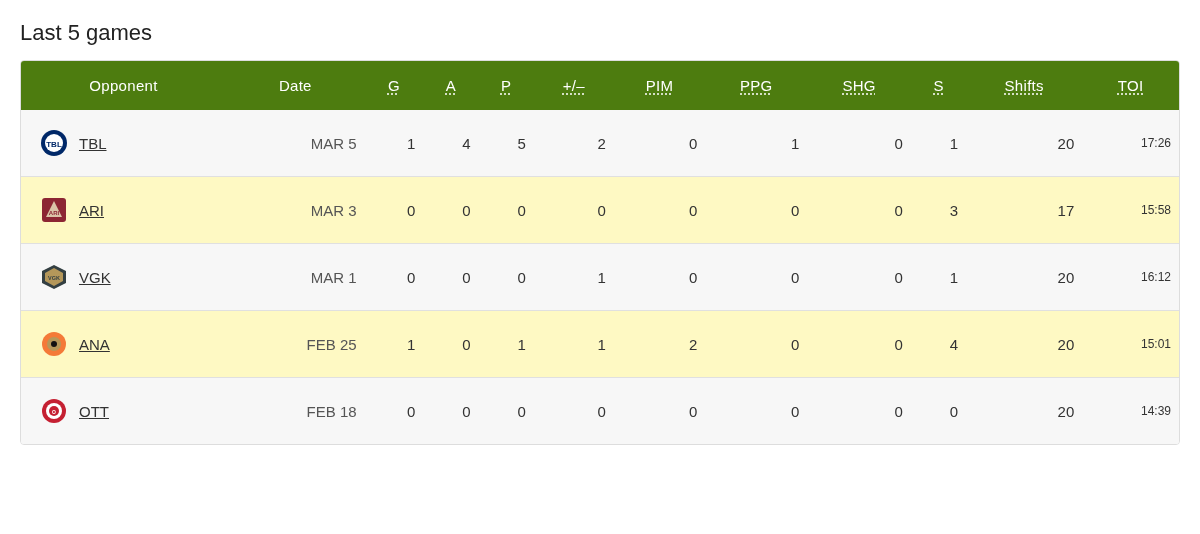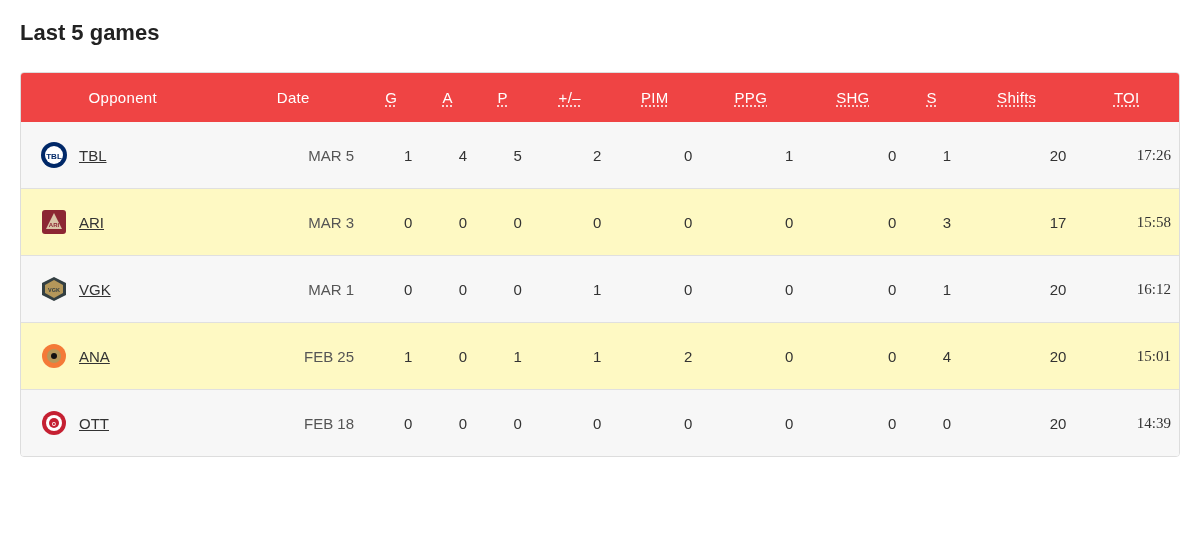--- a/index.html
+++ b/index.html
@@ -4,36 +4,36 @@
   <style>
     * { box-sizing: border-box; margin: 0; padding: 0; }
     body {
       font-family: Arial, sans-serif;
       background: #fff;
       padding: 20px;
       color: #333;
     }
     .section-title {
       font-size: 22px;
-      font-weight: bold;
-      margin-bottom: 26px;
+      font-weight: normal;
+      margin-bottom: 14px;
       color: #222;
     }
     .table-wrapper {
       border: 1px solid #ddd;
       border-radius: 4px;
       overflow: hidden;
     }
     table {
       width: 100%;
       border-collapse: collapse;
       font-size: 15px;
     }
     thead tr {
-      background: #ef4444;
+      background: #4d7c0f;
       color: #fff;
     }
     thead th {
       padding: 16px 8px;
       text-align: center;
       font-weight: 500;
       letter-spacing: 0.02em;
       white-space: nowrap;
     }
     thead th.opponent-col {
@@ -79,22 +79,22 @@
       flex-shrink: 0;
     }
     .team-abbr {
       font-weight: 500;
       font-size: 15px;
     }
     .date-cell {
       color: #555;
     }
     .toi-cell {
-      font-family: Liberation Serif, serif;
-      font-size: 15px;
+      font-family: Liberation Sans, sans-serif;
+      font-size: 12px;
     }
   </style>
 </head>
 <body>
 
 <h2 class="section-title">Last 5 games</h2>
 
 <div class="table-wrapper">
   <table>
     <thead>

